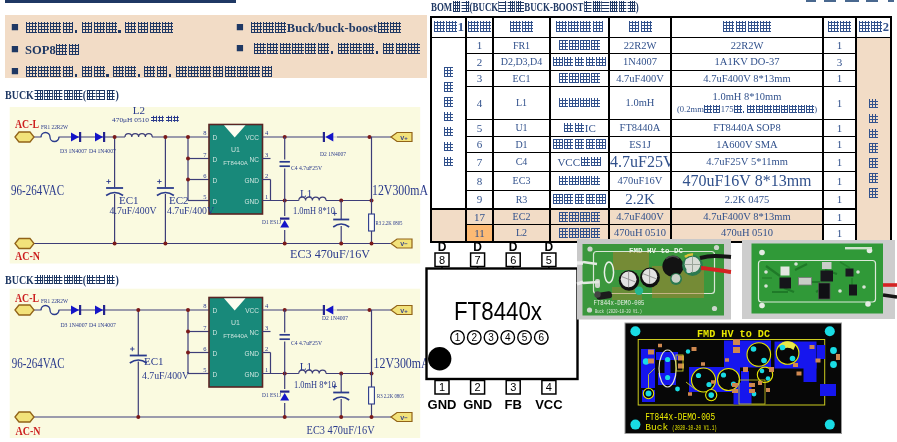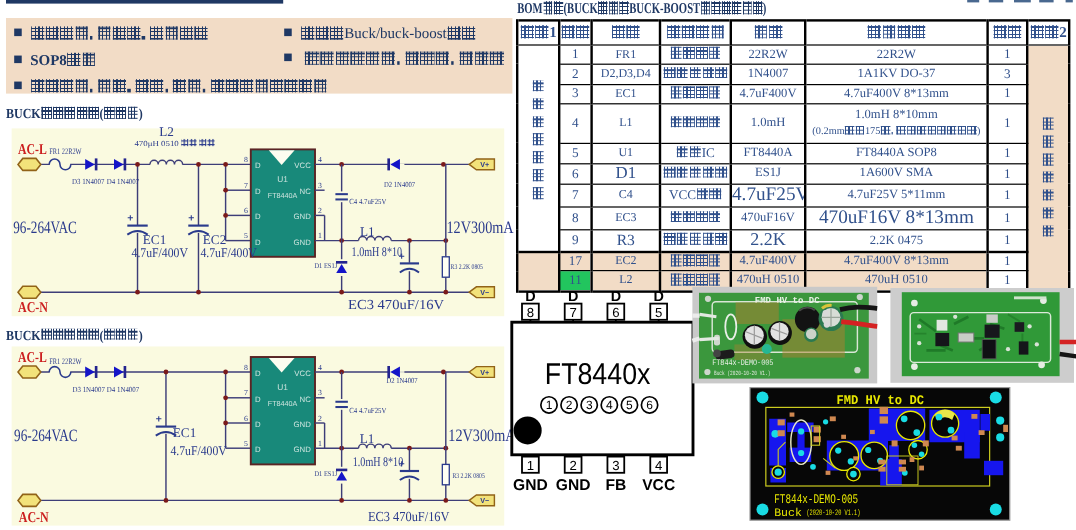--- a/index.html
+++ b/index.html
@@ -18,21 +18,21 @@
 <div id="pg">
 
 <div class="abs" style="left:5px;top:0;width:231px;height:3px;background:#1f3864"></div>
 <div class="abs" style="left:806px;top:0;width:10px;height:2px;background:#49688f"></div>
 <div class="abs" style="left:824px;top:0;width:12px;height:2px;background:#49688f"></div>
 <div class="abs" style="left:845px;top:0;width:14px;height:2px;background:#49688f"></div>
 <div class="abs" style="left:866px;top:0;width:12px;height:2px;background:#49688f"></div>
 <div class="abs" style="left:888px;top:0;width:6px;height:2px;background:#49688f"></div>
 <div class="abs" style="left:5px;top:15px;width:422px;height:63px;background:#f2dcc6"></div>
 <div class="abs" style="left:11px;top:19px;color:#1f3864;font-weight:bold;font-size:12.5px;white-space:nowrap"><span style="font-size:13px;vertical-align:1px">■</span>&nbsp; <i class="c"></i><i class="c"></i><i class="c"></i><i class="c"></i><i class="p"></i><i class="c"></i><i class="c"></i><i class="c"></i><i class="p"></i><i class="c"></i><i class="c"></i><i class="c"></i><i class="c"></i></div>
-<div class="abs" style="left:236px;top:19px;color:#1f3864;font-weight:normal;font-size:12.5px;white-space:nowrap"><span style="font-size:13px;vertical-align:1px">■</span>&nbsp; <i class="c"></i><i class="c"></i><i class="c"></i>Buck/buck-boost<i class="c"></i><i class="c"></i></div>
+<div class="abs" style="left:236px;top:19px;color:#1f3864;font-weight:bold;font-size:12.5px;white-space:nowrap"><span style="font-size:13px;vertical-align:1px">■</span>&nbsp; <i class="c"></i><i class="c"></i><i class="c"></i>Buck/buck-boost<i class="c"></i><i class="c"></i></div>
 <div class="abs" style="left:11px;top:41px;color:#1f3864;font-weight:bold;font-size:12.5px;white-space:nowrap"><span style="font-size:13px;vertical-align:1px">■</span>&nbsp; SOP8<i class="c"></i><i class="c"></i></div>
 <div class="abs" style="left:236px;top:40px;color:#1f3864;font-weight:bold;font-size:13px;white-space:nowrap"><span style="font-size:13px;vertical-align:1px">■</span>&nbsp; &nbsp;<i class="c"></i><i class="c"></i><i class="c"></i><i class="c"></i><i class="c"></i><i class="c"></i><i class="p"></i><i class="c"></i><i class="c"></i><i class="c"></i><i class="p"></i><i class="c"></i><i class="c"></i><i class="c"></i></div>
 <div class="abs" style="left:11px;top:63px;color:#1f3864;font-weight:bold;font-size:12.5px;white-space:nowrap"><span style="font-size:13px;vertical-align:1px">■</span>&nbsp; <i class="c"></i><i class="c"></i><i class="c"></i><i class="c"></i><i class="p"></i><i class="c"></i><i class="c"></i><i class="p"></i><i class="c"></i><i class="c"></i><i class="p"></i><i class="c"></i><i class="c"></i><i class="p"></i><i class="c"></i><i class="c"></i><i class="c"></i><i class="c"></i><i class="c"></i><i class="c"></i><i class="c"></i><i class="c"></i></div>
 <div class="abs" style="left:5px;top:89px;color:#1f3864;font-weight:bold;font-size:11.5px;white-space:nowrap;transform-origin:0 0;transform:scaleX(0.87)">BUCK<i class="c"></i><i class="c"></i><i class="c"></i><i class="c"></i><i class="c"></i>(<i class="c"></i><i class="c"></i><i class="c"></i>)</div>
 <div class="abs" style="left:5px;top:273.5px;color:#1f3864;font-weight:bold;font-size:11.5px;white-space:nowrap;transform-origin:0 0;transform:scaleX(0.87)">BUCK<i class="c"></i><i class="c"></i><i class="c"></i><i class="c"></i><i class="c"></i>(<i class="c"></i><i class="c"></i><i class="c"></i>)</div>
 <div class="abs" style="left:431px;top:0px;color:#1f3864;font-weight:bold;font-size:12.5px;white-space:nowrap;transform-origin:0 0;transform:scaleX(0.71)">BOM<i class="c"></i><i class="c"></i>(BUCK<i class="c"></i><i class="c"></i><i class="c"></i>BUCK-BOOST<i class="c"></i><i class="c"></i><i class="c"></i><i class="c"></i><i class="c"></i><i class="c"></i>)</div>
 <table class="abs" style="left:430px;top:16px;width:460px;height:218px;border:2px solid #000">
       <colgroup>
         <col style="width:35px">
         <col style="width:27px">
@@ -97,21 +97,21 @@
         <tr style="height:17px">
           <td style="">5</td>
           <td style="font-size:10px">U1</td>
           <td style=""><i class="c"></i><i class="c"></i>IC</td>
           <td style="font-size:10.5px">FT8440A</td>
           <td style="font-size:10.5px">FT8440A SOP8</td>
           <td>1</td>
         </tr>
         <tr style="height:16px">
           <td style="">6</td>
-          <td style="font-size:14px">D1</td>
+          <td style="font-size:10px">D1</td>
           <td style=""><i class="c"></i><i class="c"></i><i class="c"></i><i class="c"></i><i class="c"></i></td>
           <td style="font-size:10.5px">ES1J</td>
           <td style="font-size:10.5px">1A600V SMA</td>
           <td>1</td>
         </tr>
         <tr style="height:17px">
           <td style="">7</td>
           <td style="font-size:10px">C4</td>
           <td style="">VCC<i class="c"></i><i class="c"></i></td>
           <td style="font-size:16px">4.7uF25V</td>
@@ -121,37 +121,37 @@
         <tr style="height:16px">
           <td style="">8</td>
           <td style="font-size:10px">EC3</td>
           <td style=""><i class="c"></i><i class="c"></i><i class="c"></i><i class="c"></i></td>
           <td style="font-size:10.5px">470uF16V</td>
           <td style="font-size:16px">470uF16V 8*13mm</td>
           <td>1</td>
         </tr>
         <tr style="height:17px">
           <td style="">9</td>
-          <td style="font-size:13px">R3</td>
+          <td style="font-size:10px">R3</td>
           <td style=""><i class="c"></i><i class="c"></i><i class="c"></i><i class="c"></i><i class="c"></i></td>
           <td style="font-size:15px">2.2K</td>
           <td style="font-size:10.5px">2.2K 0475</td>
           <td>1</td>
         </tr>
         <tr style="height:16px" class="tk">
           <td rowspan="2" style="background:#f2dcc6"></td>
           <td style="background:#f2dcc6;">17</td>
           <td style="background:#f2dcc6;font-size:10px">EC2</td>
           <td style="background:#f2dcc6;"><i class="c"></i><i class="c"></i><i class="c"></i><i class="c"></i></td>
           <td style="background:#f2dcc6;font-size:10.5px">4.7uF400V</td>
           <td style="background:#f2dcc6;font-size:10.5px">4.7uF400V 8*13mm</td>
           <td>1</td>
         </tr>
         <tr style="height:17px">
-          <td style="background:#22c55e;">11</td>
+          <td style="background:#fdba74;">11</td>
           <td style="background:#f2dcc6;font-size:10px">L2</td>
           <td style="background:#f2dcc6;"><i class="c"></i><i class="c"></i><i class="c"></i><i class="c"></i></td>
           <td style="background:#f2dcc6;font-size:10.5px">470uH 0510</td>
           <td style="background:#f2dcc6;font-size:10.5px">470uH 0510</td>
           <td>1</td>
         </tr>
       </tbody>
     </table>
     <style>tr.tk td{border-top-width:2px}</style>
 <svg class="abs" style="left:0;top:0" width="897" height="442" viewBox="0 0 897 442">

